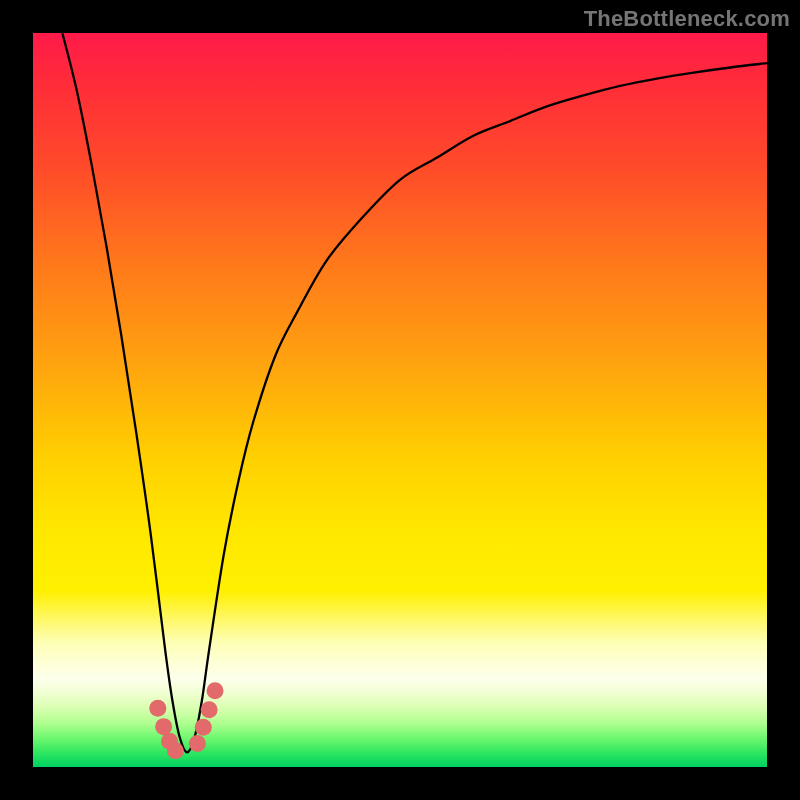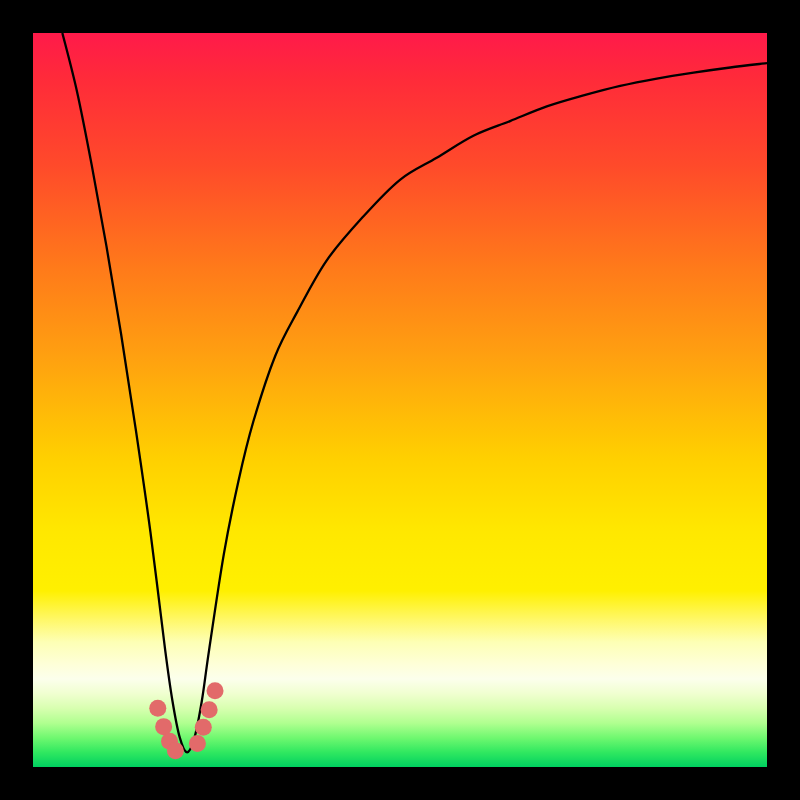--- a/index.html
+++ b/index.html
@@ -51,20 +51,21 @@
     left: 0; top: 0;
     width: 734px;
     height: 734px;
     pointer-events: none;
   }
 </style>
 </head>
 <body>
 
 <div class="frame">
+  <div class="watermark">TheBottleneck.com</div>
   <div class="plot">
     <svg class="curve" viewBox="0 0 734 734" preserveAspectRatio="none">
       <path id="curve-path" fill="none" stroke="#000000" stroke-width="2.3" d="M 29.36 0.00 C 31.81 9.79, 39.15 36.70, 44.04 58.72 C 48.93 80.74, 53.83 106.43, 58.72 132.12 C 63.61 157.81, 68.51 184.72, 73.40 212.86 C 78.29 241.00, 83.19 270.36, 88.08 300.94 C 92.97 331.52, 97.87 363.33, 102.76 396.36 C 107.65 429.39, 112.55 462.42, 117.44 499.12 C 122.33 535.82, 128.45 588.42, 132.12 616.56 C 135.79 644.70, 137.01 653.26, 139.46 667.94 C 141.91 682.62, 144.35 696.08, 146.80 704.64 C 149.25 713.20, 151.69 719.32, 154.14 719.32 C 156.59 719.32, 159.03 713.20, 161.48 704.64 C 163.93 696.08, 166.37 682.62, 168.82 667.94 C 171.27 653.26, 172.49 641.03, 176.16 616.56 C 179.83 592.09, 185.95 549.28, 190.84 521.14 C 195.73 493.00, 200.63 469.76, 205.52 447.74 C 210.41 425.72, 214.08 409.82, 220.20 389.02 C 226.32 368.22, 234.88 341.31, 242.22 322.96 C 249.56 304.61, 255.68 294.82, 264.24 278.92 C 272.80 263.02, 282.59 243.44, 293.60 227.54 C 304.61 211.64, 318.07 196.96, 330.30 183.50 C 342.53 170.04, 354.77 156.59, 367.00 146.80 C 379.23 137.01, 391.47 132.12, 403.70 124.78 C 415.93 117.44, 428.17 108.88, 440.40 102.76 C 452.63 96.64, 464.87 92.97, 477.10 88.08 C 489.33 83.19, 501.57 77.68, 513.80 73.40 C 526.03 69.12, 538.27 65.82, 550.50 62.39 C 562.73 58.96, 574.97 55.66, 587.20 52.85 C 599.43 50.03, 611.67 47.71, 623.90 45.51 C 636.13 43.31, 648.37 41.47, 660.60 39.64 C 672.83 37.80, 685.07 36.09, 697.30 34.50 C 709.53 32.91, 727.88 30.83, 734.00 30.09"></path>
       <g id="marker-group">
           <circle cx="124.78" cy="675.28" r="8.5" fill="#e26a6a" stroke="#d05858" stroke-width="0"></circle>
           <circle cx="130.65" cy="693.63" r="8.5" fill="#e26a6a" stroke="#d05858" stroke-width="0"></circle>
           <circle cx="136.52" cy="708.31" r="8.5" fill="#e26a6a" stroke="#d05858" stroke-width="0"></circle>
           <circle cx="142.40" cy="717.85" r="8.5" fill="#e26a6a" stroke="#d05858" stroke-width="0"></circle>
           <circle cx="164.42" cy="710.51" r="8.5" fill="#e26a6a" stroke="#d05858" stroke-width="0"></circle>
           <circle cx="170.29" cy="694.36" r="8.5" fill="#e26a6a" stroke="#d05858" stroke-width="0"></circle>

